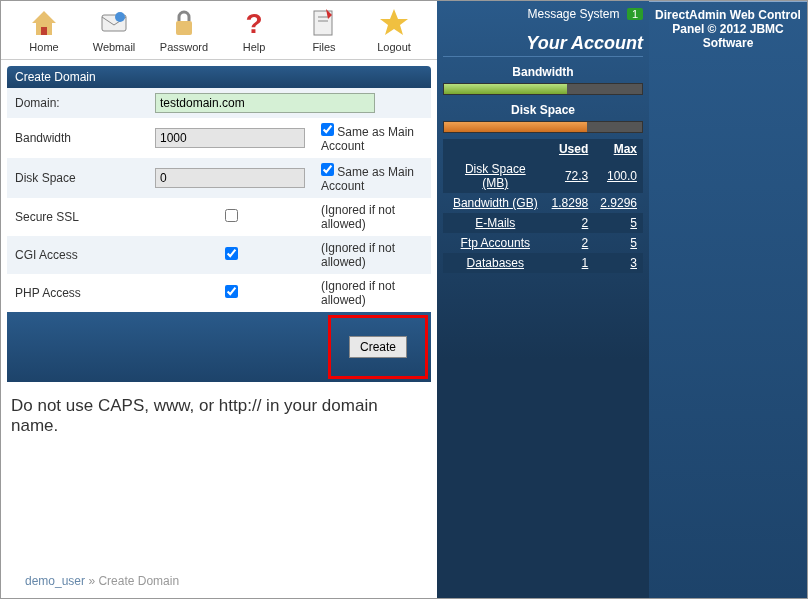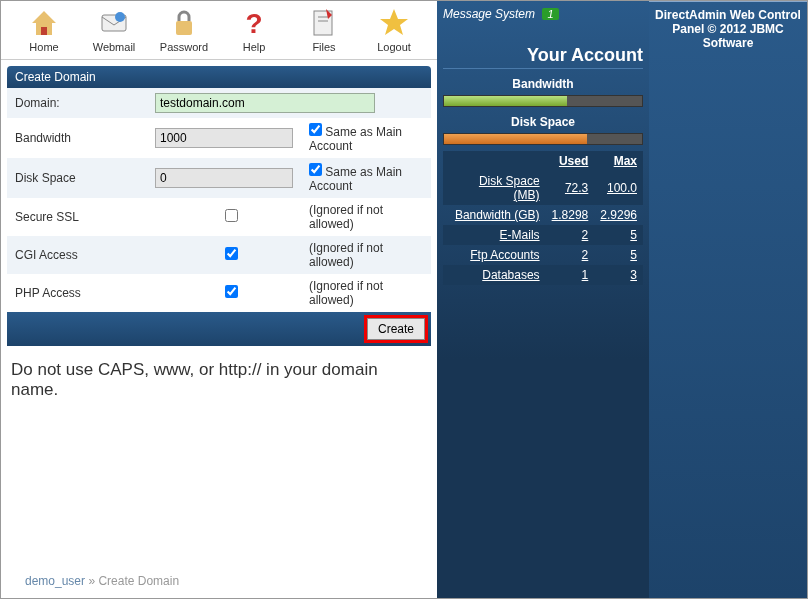--- a/index.html
+++ b/index.html
@@ -16,38 +16,38 @@
 .tool-item:last-child { margin-left: auto; }
 .tool-icon { width: 32px; height: 32px; margin-bottom: 2px; }
 .tool-label { font-size: 11px; color: #333; }
 .panel { margin: 6px 6px 0 6px; }
 .panel-title { background: linear-gradient(to bottom, #2a5a8a, #1d436a); color: #fff; padding: 4px 8px; font-size: 12px; border-radius: 4px 4px 0 0; }
 .form-table { width: 100%; border-collapse: collapse; }
 .form-table td { padding: 5px 8px; font-size: 12px; color: #333; vertical-align: middle; }
 .form-table tr:nth-child(odd) td { background: #eef3f8; }
 .form-table tr:nth-child(even) td { background: #fff; }
 .form-table input[type=text] { border: 1px solid #9a9; background: #d5f0d5; padding: 2px 4px; font-size: 12px; width: 220px; }
-.form-table input.grey { background: #e5e5e5; border: 1px solid #aaa; width: 138px; }
+.form-table input.grey { background: #e5e5e5; border: 1px solid #aaa; width: 150px; }
 .submit-row { background: linear-gradient(to bottom, #2a5a8a, #1d436a); padding: 3px; text-align: right; }
 .submit-row button { padding: 3px 10px; font-size: 12px; background: #e8e8e8; border: 1px solid #888; cursor: pointer; }
-.highlight-box { border: 3px solid #e00; display: inline-block; padding: 0; }
+.highlight-box { border: 3px solid #e00; display: inline-block; padding: 18px; }
 .note { margin: 14px 10px; font-size: 17px; color: #333; }
 .breadcrumb { margin: auto 10px 10px 24px; font-size: 12px; color: #999; }
 .breadcrumb a { color: #6688aa; text-decoration: none; }
 .right-col { width: 212px; background: linear-gradient(to bottom, #2a5a8a, #183553 60%, #183553); color: #fff; padding: 6px 6px 6px 6px; }
-.msg-sys { text-align: left; font-size: 12px; color: #fff; margin-bottom: 24px; font-style: italic; }
+.msg-sys { text-align: right; font-size: 12px; color: #fff; margin-bottom: 12px; }
 .msg-badge { display: inline-block; background: #2a9d2a; color: #fff; padding: 0 5px; border-radius: 2px; font-size: 11px; margin-left: 4px; }
-.acct-title { text-align: right; font-size: 18px; font-weight: bold; margin-bottom: 6px; border-bottom: 1px solid #4a7aaa; padding-bottom: 2px; }
+.acct-title { text-align: right; font-size: 18px; font-weight: bold; font-style: italic; margin-bottom: 6px; border-bottom: 1px solid #4a7aaa; padding-bottom: 2px; }
 .stat-label { text-align: center; font-size: 12px; font-weight: bold; padding: 2px 0; }
 .bar-wrap { height: 12px; background: #555; border: 1px solid #333; margin: 2px 0 6px 0; position: relative; }
 .bar-fill { height: 100%; }
 .acct-table { width: 100%; border-collapse: collapse; font-size: 12px; }
 .acct-table th, .acct-table td { padding: 3px 6px; text-align: right; text-decoration: underline; }
 .acct-table th { background: #1a3a5a; font-weight: bold; }
-.acct-table td:first-child { text-align: right; padding-left: 8px; }
+.acct-table td:first-child { text-align: center; padding-left: 8px; }
 .acct-table tr.alt td { background: #1a3a5a; }
 .footer { background: linear-gradient(to bottom, #2a5a8a, #1d436a); color: #fff; text-align: center; padding: 6px; font-size: 12px; font-weight: bold; border-top: 1px solid #88a8cc; }
 </style>
 </head>
 <body>
 
 <div class="container">
   <div class="header">
     <div class="logo-text">DirectAdmin</div>
     <div class="bubbles">

